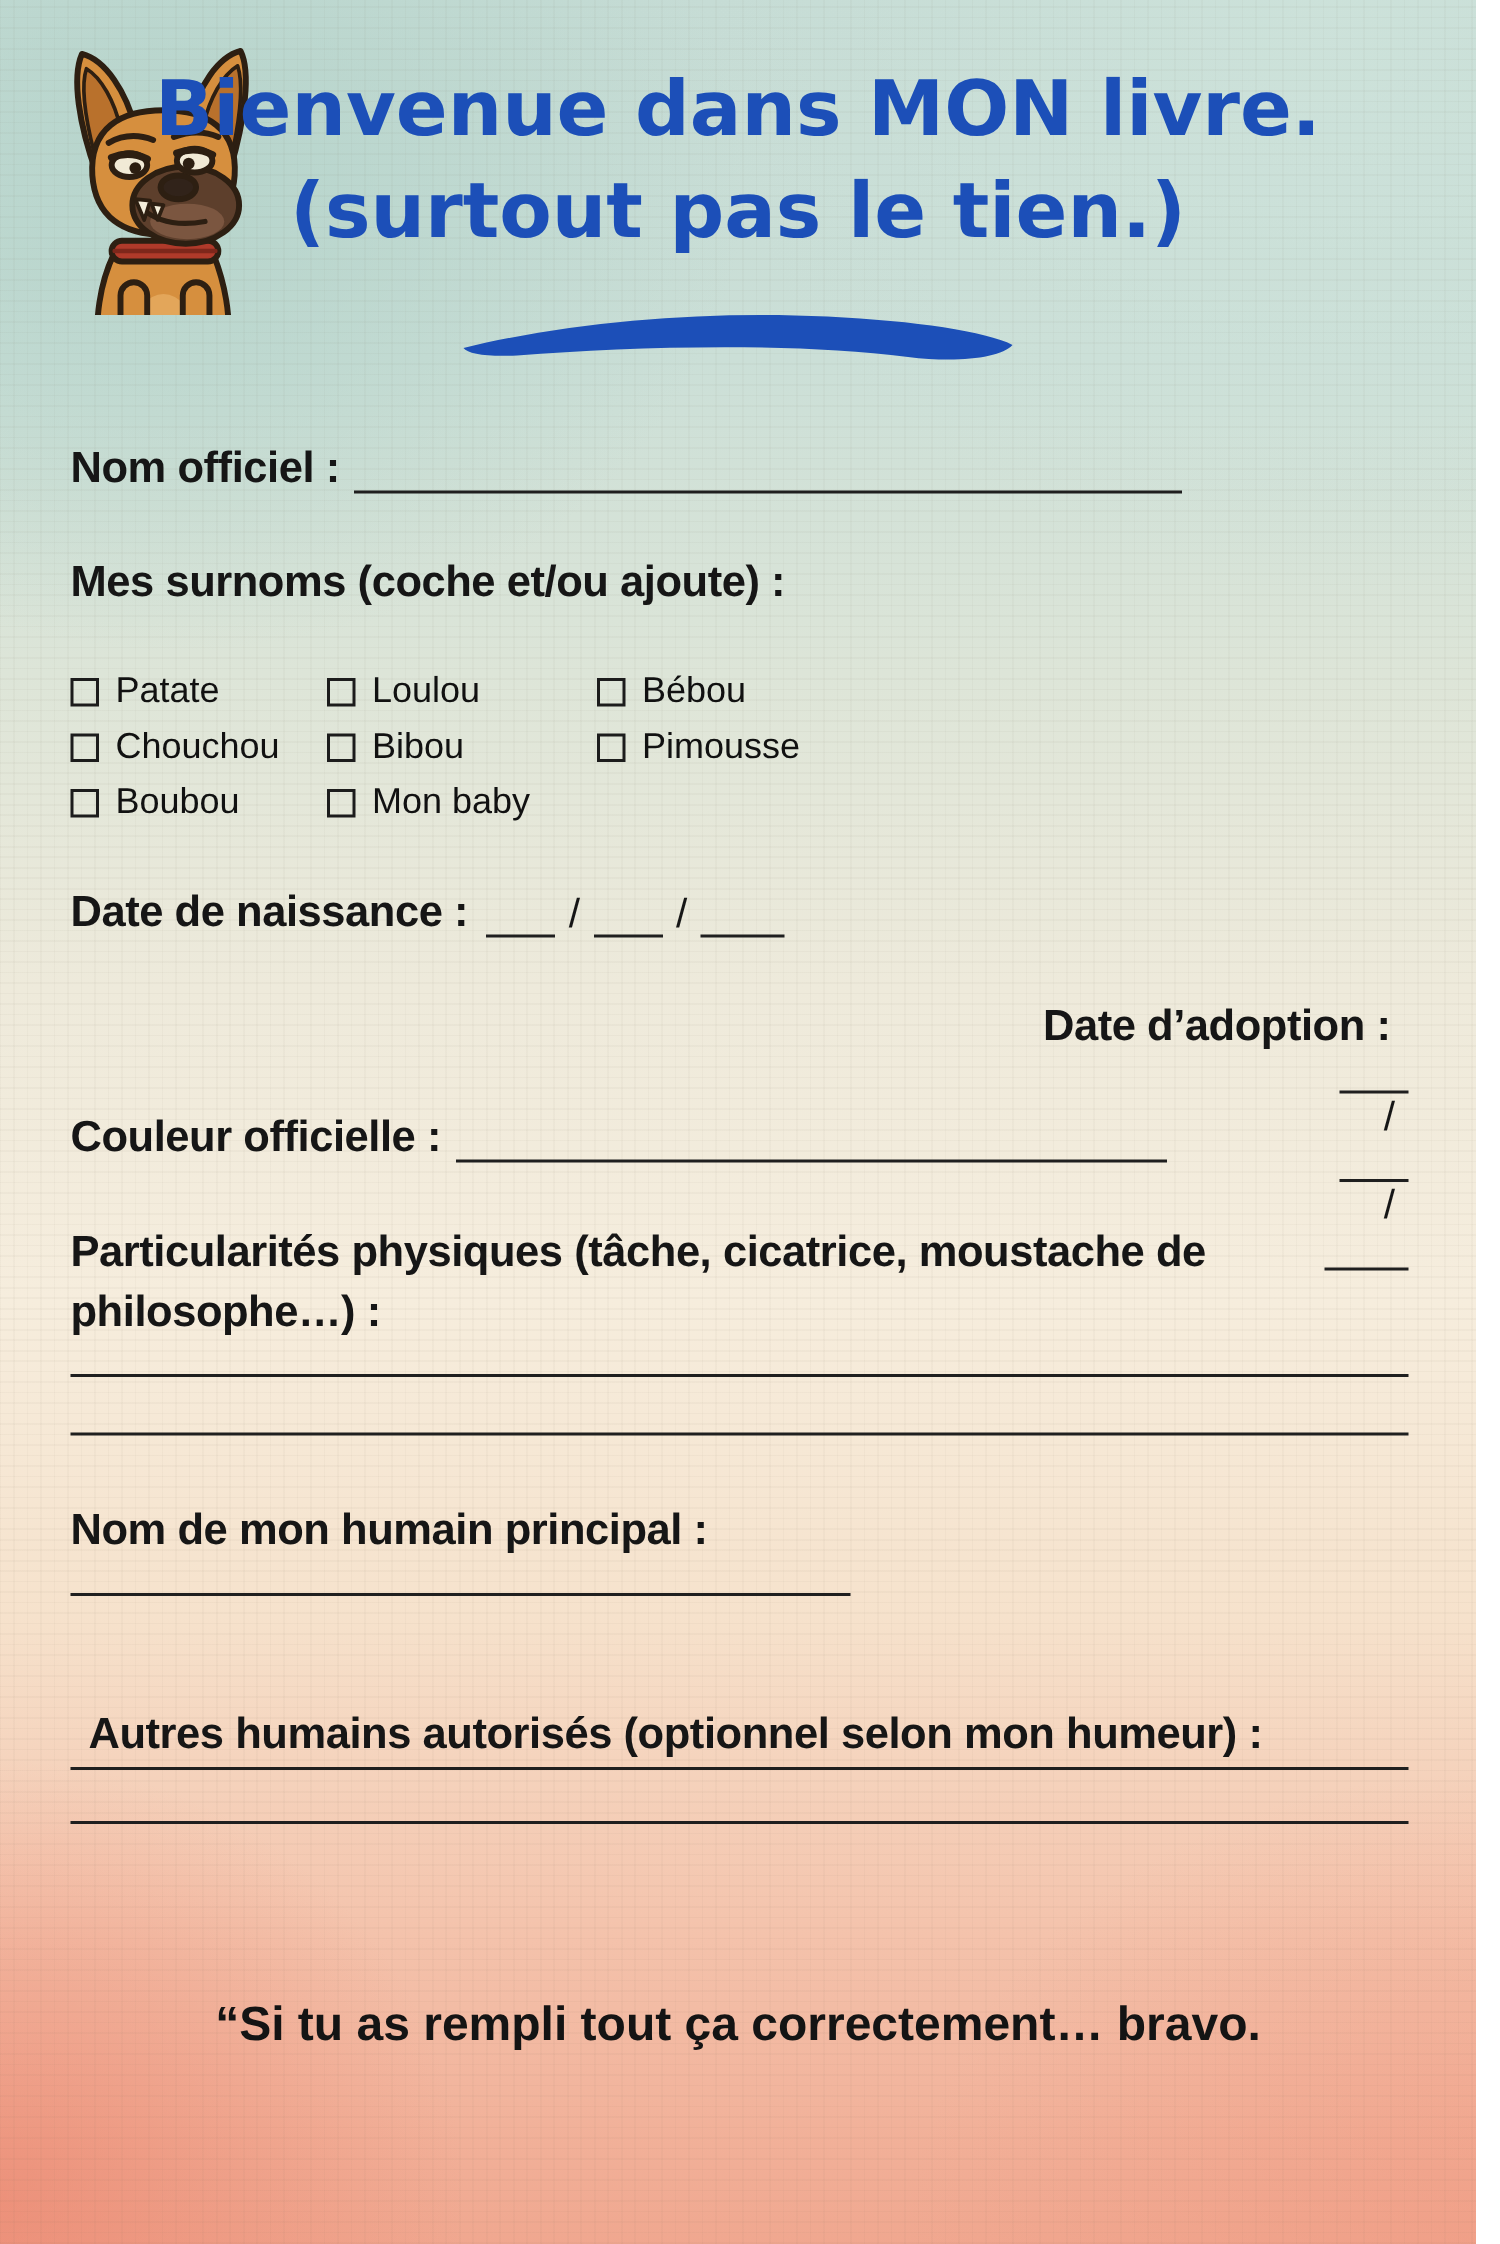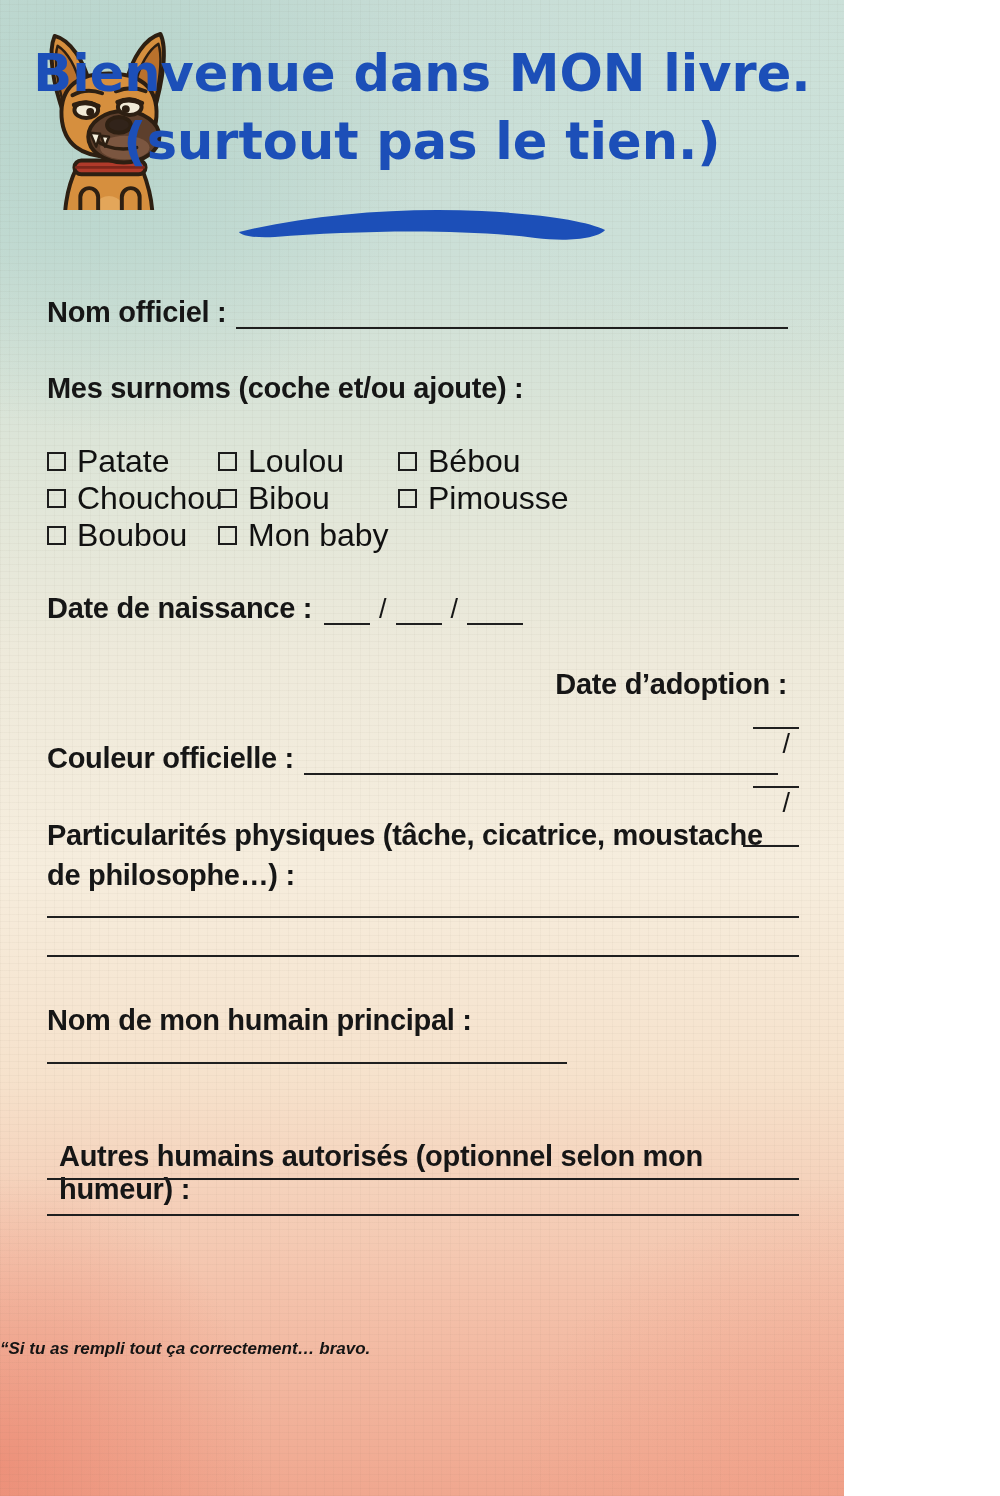--- a/index.html
+++ b/index.html
@@ -1,18 +1,18 @@
 <!DOCTYPE html>
 <html><head>
 <meta charset="utf-8">
 <style>
   html,body{margin:0;padding:0;}
   .page{
     position:relative;
-    width:844px;height:1496px;
+    width:984px;height:1496px;
     overflow:hidden;
     font-family:"Liberation Sans", sans-serif;
     color:#1b1b1b;
     background:
       radial-gradient(55% 30% at 12% 8%, rgba(178,210,201,0.85), rgba(178,210,201,0) 70%),
       radial-gradient(60% 35% at 90% 2%, rgba(206,227,219,0.8), rgba(206,227,219,0) 70%),
       radial-gradient(45% 28% at 0% 98%, rgba(233,124,102,0.55), rgba(233,124,102,0) 70%),
       radial-gradient(55% 30% at 100% 100%, rgba(240,152,128,0.5), rgba(240,152,128,0) 70%),
       linear-gradient(180deg,#c6dcd5 0%,#cbdfd7 16%,#dde5d8 30%,#eeeadb 44%,#f6eddd 58%,#f6e2cc 72%,#f4c3ac 86%,#f0a78f 100%);
   }
@@ -33,38 +33,39 @@
     line-height:68px;
     letter-spacing:0px;
   }
   .swoosh{position:absolute;left:50%;top:205px;transform:translateX(-50%);width:378px;height:40px;}
   .blk{position:absolute;left:47px;right:45px;}
   .lbl{font-weight:700;font-size:29px;letter-spacing:-0.3px;color:#161616;}
   .row{display:flex;align-items:flex-end;}
   .row .lbl{white-space:nowrap;margin-right:10px;}
   .fill{border-bottom:2.5px solid #1f1f1f;height:30px;}
   .line{position:absolute;left:47px;right:45px;border-bottom:2.5px solid #1f1f1f;height:0;}
-  .cbgrid{display:grid;grid-template-columns:171px 180px 1fr;row-gap:9px;font-size:32px;color:#111;}
+  .cbgrid{display:grid;grid-template-columns:171px 180px 1fr;row-gap:9px;font-size:24px;color:#111;}
   .cbitem{display:flex;align-items:center;height:28px;}
   .cb{
     display:inline-block;width:15px;height:15px;
     border:2.5px solid #1c1c1c;margin-right:11px;flex:0 0 auto;
     background:transparent;
   }
   .cbitem .fill{flex:1 1 auto;height:24px;margin-left:10px;max-width:228px;}
   .daterow{display:flex;align-items:flex-end;font-size:29px;}
   .daterow .lbl{margin-right:12px;}
   .blank{display:inline-block;width:46px;border-bottom:2.5px solid #1f1f1f;height:26px;}
   .blank.wide{width:56px;}
   .sep{margin:0 9px;font-size:27px;color:#161616;}
   .wraplbl{max-width:780px;line-height:40px;}
   .quote{
     position:absolute;left:0;right:0;top:1328px;
-    font-weight:700;font-style:italic;
-    font-size:17px;line-height:42px;color:#141414;
+    text-align:center;
+    font-weight:700;
+    font-size:32px;line-height:42px;color:#141414;
   }
 </style>
 </head>
 <body>
 
 <div class="page">
   <div class="texture"></div>
 
   <svg class="dog" viewBox="0 0 170 190">
     <g stroke="#2d1f12" stroke-width="4" stroke-linejoin="round" stroke-linecap="round">

